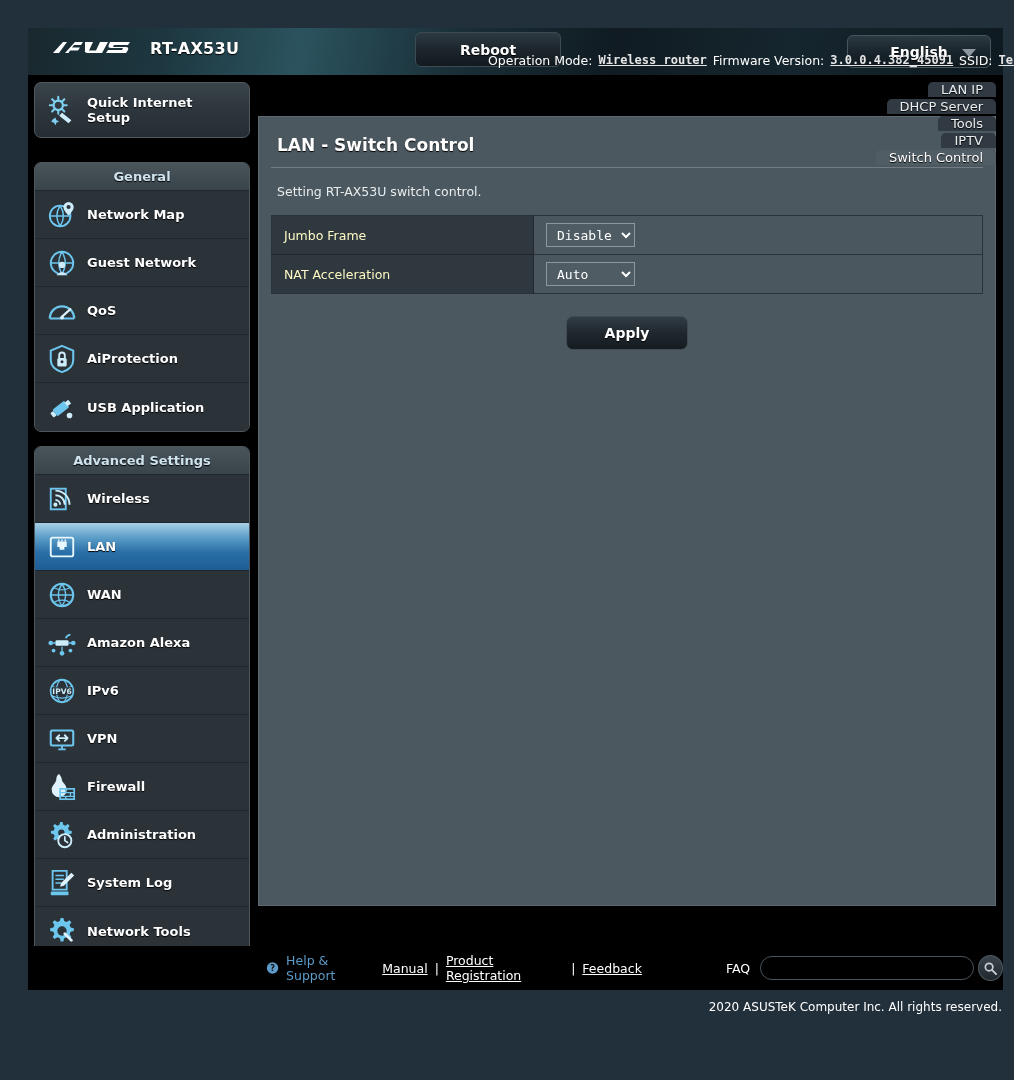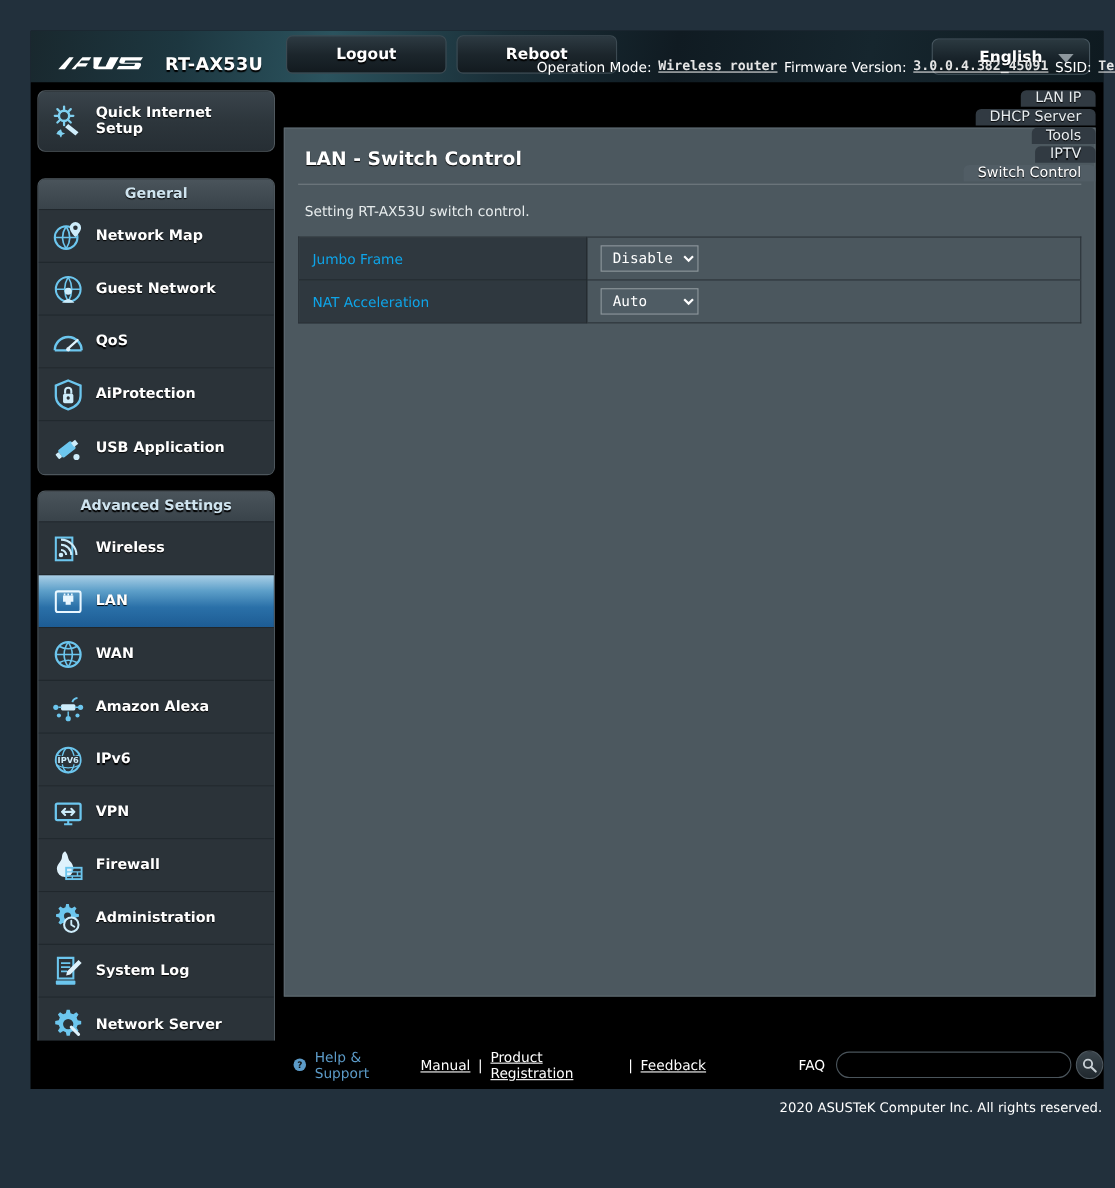--- a/index.html
+++ b/index.html
@@ -14,21 +14,21 @@
     width: 975px; height: 962px;
     background: #000;
   }
 
   
   .header {
     position: relative; height: 48px;
     background: linear-gradient(100deg,#19282e 0%,#1d3740 14%,#2b535e 28%,#1a2f38 44%,#101b22 60%,#16262e 78%,#0e1a20 100%);
     border-bottom: 1px solid #000;
   }
-  .logo-wrap { position: absolute; left: 24px; top: 19px; display: flex; align-items: center; gap: 14px; }
+  .logo-wrap { position: absolute; left: 24px; top: 9px; display: flex; align-items: center; gap: 14px; }
   .asus-logo { width: 84px; height: 22px; display: block; }
   .model {
     color: #fff; font-size: 16px; font-weight: bold; letter-spacing: .3px;
     font-family: "DejaVu Sans", sans-serif;
     text-shadow: 0 1px 1px #000;
   }
   .hdr-btn {
     position: absolute; top: 4px; height: 35px;
     background: linear-gradient(180deg,#2d3a42 0%,#1c262c 50%,#121a1f 100%);
     border: 1px solid #3c4a52; border-radius: 6px;
@@ -105,21 +105,21 @@
   .panel-title {
     color: #fff; font-size: 17px; font-weight: bold; padding: 18px 0 12px 6px;
     border-bottom: 1px solid #727c82; text-shadow: 0 1px 1px #000;
   }
   .panel-desc { color: #e7eced; font-size: 12.5px; padding: 16px 0 16px 6px; }
   .settings-table {
     border: 1px solid #2b3238; border-collapse: collapse; width: 100%;
   }
   .settings-table tr { height: 39px; }
   .cell-label {
-    width: 262px; background: #2f383f; color: #0ea5e9; font-size: 12.5px;
+    width: 262px; background: #2f383f; color: #fef9c3; font-size: 12.5px;
     padding-left: 12px; border-bottom: 1px solid #22282d; border-right: 1px solid #22282d;
   }
   .settings-table tr:last-child .cell-label { border-bottom: none; }
   .cell-value {
     background: #4b575e; padding-left: 12px; border-bottom: 1px solid #2b3238;
   }
   .settings-table tr:last-child .cell-value { border-bottom: none; }
   .sel {
     background: #4f5c64; border: 1px solid #8e979c; color: #fff;
     font-family: "DejaVu Sans Mono", monospace; font-size: 13px;
@@ -177,21 +177,20 @@
       <svg class="asus-logo" viewBox="0 0 168 40">
         <g fill="#ffffff">
           <path d="M2 30 L22 8 L30 8 L14 30 Z"></path>
           <path d="M26 30 L46 8 L62 8 L58 14 L44 14 L40 19 L56 19 L52 25 L36 25 L33 30 Z"></path>
           <path d="M66 8 L82 8 L74 25 L88 25 L96 8 L112 8 L100 30 L72 30 Q64 30 66 24 Z"></path>
           <path d="M116 8 L156 8 L152 14 L124 14 L122 18 L148 18 Q154 18 152 24 L148 30 L108 30 L112 24 L140 24 L142 20 L118 20 Q112 20 113 15 Z"></path>
         </g>
       </svg>
       <div class="model">RT-AX53U</div>
     </div>
-    <div class="hdr-btn" id="btn-logout">Logout</div>
     <div class="hdr-btn" id="btn-reboot">Reboot</div>
     <div class="lang-btn">
       <span>English</span>
       <span class="lang-arrow"></span>
     </div>
   </div>
 
   <div class="body-area">
 
     <div class="sidebar">
@@ -358,21 +357,21 @@
           </svg>
           <span class="mi-label">System Log</span>
         </div>
 
         <div class="menu-item">
           <svg class="ico" viewBox="0 0 32 32">
             <path d="M14.5 2 l3 0 l.8 3.4 l2.6 1.1 l3 -1.9 l2.1 2.1 l-1.9 3 l1.1 2.6 l3.4 .8 l0 3 l-3.4 .8 l-1.1 2.6 l1.9 3 l-2.1 2.1 l-3 -1.9 l-2.6 1.1 l-.8 3.4 l-3 0 l-.8 -3.4 l-2.6 -1.1 l-3 1.9 l-2.1 -2.1 l1.9 -3 l-1.1 -2.6 l-3.4 -.8 l0 -3 l3.4 -.8 l1.1 -2.6 l-1.9 -3 l2.1 -2.1 l3 1.9 l2.6 -1.1 z" fill="#6cc6ee"></path>
             <circle cx="16" cy="16" r="5" fill="#2b3339"></circle>
             <path d="M19 19 l7 7" stroke="#dff2fc" stroke-width="3" stroke-linecap="round"></path>
           </svg>
-          <span class="mi-label">Network Server</span>
+          <span class="mi-label">Network Tools</span>
         </div>
       </div>
     </div>
 
     <div class="main">
 
       <div class="statusbar">
         <span>Operation Mode:</span>
         <span class="status-link">Wireless router</span>
         <span>Firmware Version:</span>
@@ -411,20 +410,23 @@
               <select class="sel">
                 <option>Auto</option>
                 <option>Disable</option>
                 <option>Enable</option>
               </select>
             </td>
           </tr>
         </tbody>
           </table>
 
+        <div class="apply-wrap">
+          <div class="apply-btn">Apply</div>
+        </div>
       </div>
     </div>
 
     <div class="footer">
       <div class="foot-left">
         <svg width="14" height="14" viewBox="0 0 16 16">
           <circle cx="8" cy="8" r="7" fill="#5c9bc8"></circle>
           <text x="8" y="12" font-family="DejaVu Sans" font-size="10" font-weight="bold" fill="#111" text-anchor="middle">?</text>
         </svg>
         <span class="help-text">Help &amp; Support</span>

